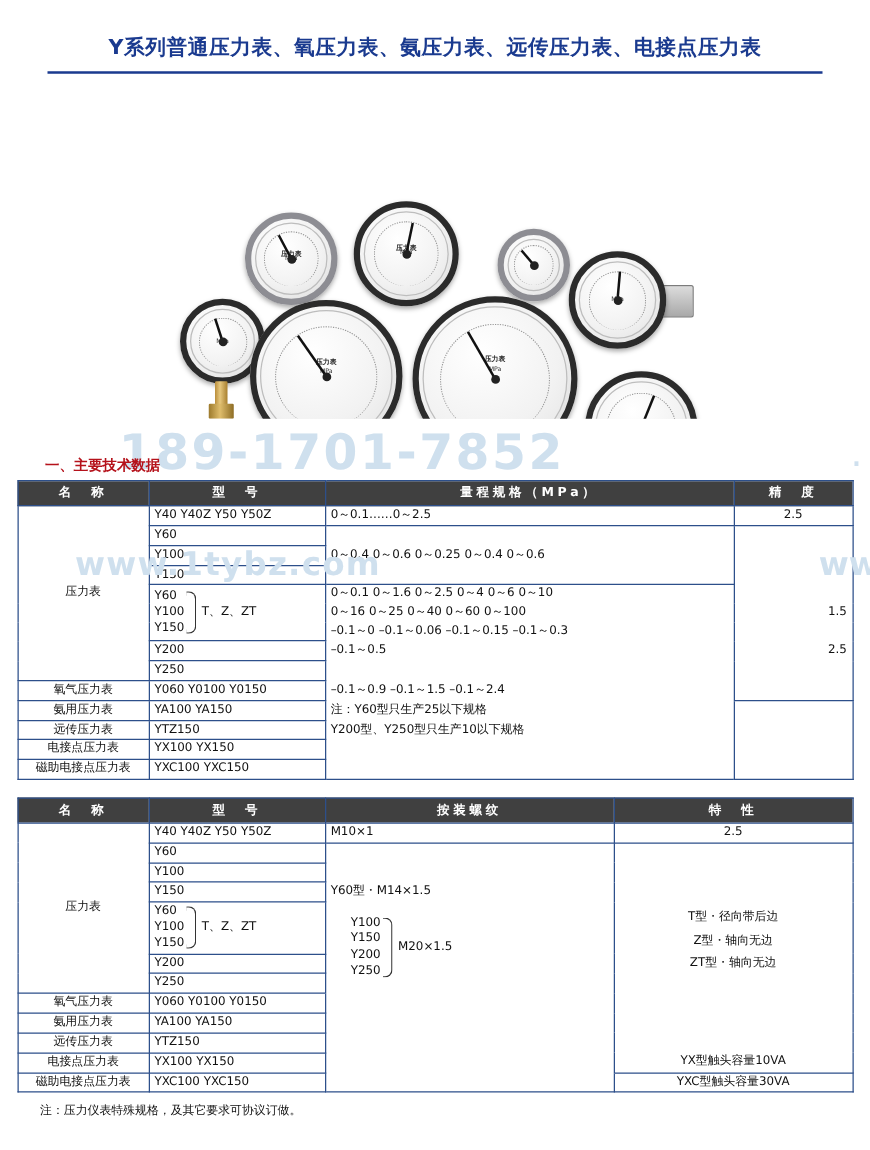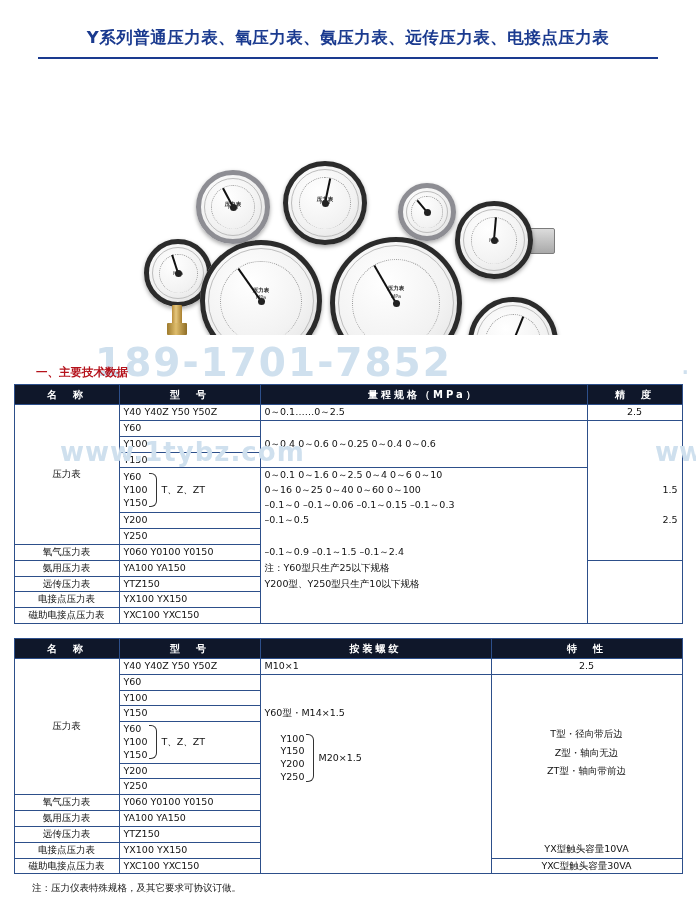--- a/index.html
+++ b/index.html
@@ -205,21 +205,21 @@
   .tbl th, .tbl td {
     border: 1px solid #2d4f8a;
     font-size: 9.5px;
     color: #111;
     padding: 1px 4px;
     vertical-align: middle;
     line-height: 1.35;
     background: transparent;
   }
   .tbl thead th {
-    background: #0f172a;
+    background: #404040;
     color: #ffffff;
     font-weight: bold;
     text-align: center;
     letter-spacing: 3px;
     height: 17px;
     font-size: 10px;
   }
   .c-name { width: 96px; text-align: center; }
   .c-model { width: 132px; }
   .c-range { width: 318px; }
@@ -563,21 +563,21 @@
           <td class="c-feat noborder-t noborder-b"></td>
         </tr>
         <tr>
           <td class="c-feat noborder-t noborder-b">T型・径向带后边</td>
         </tr>
         <tr>
           <td class="c-feat noborder-t noborder-b">Z型・轴向无边</td>
         </tr>
         <tr>
           <td class="c-model2 lft">Y200</td>
-          <td class="c-feat noborder-t noborder-b">ZT型・轴向带前边</td>
+          <td class="c-feat noborder-t noborder-b">ZT型・轴向无边</td>
         </tr>
         <tr>
           <td class="c-model2 lft">Y250</td>
           <td class="c-feat noborder-t noborder-b"></td>
         </tr>
         <tr>
           <td class="c-name2">氧气压力表</td>
           <td class="c-model2 lft">Y060  Y0100  Y0150</td>
           <td class="c-thread noborder-t noborder-b"></td>
           <td class="c-feat noborder-t noborder-b"></td>

